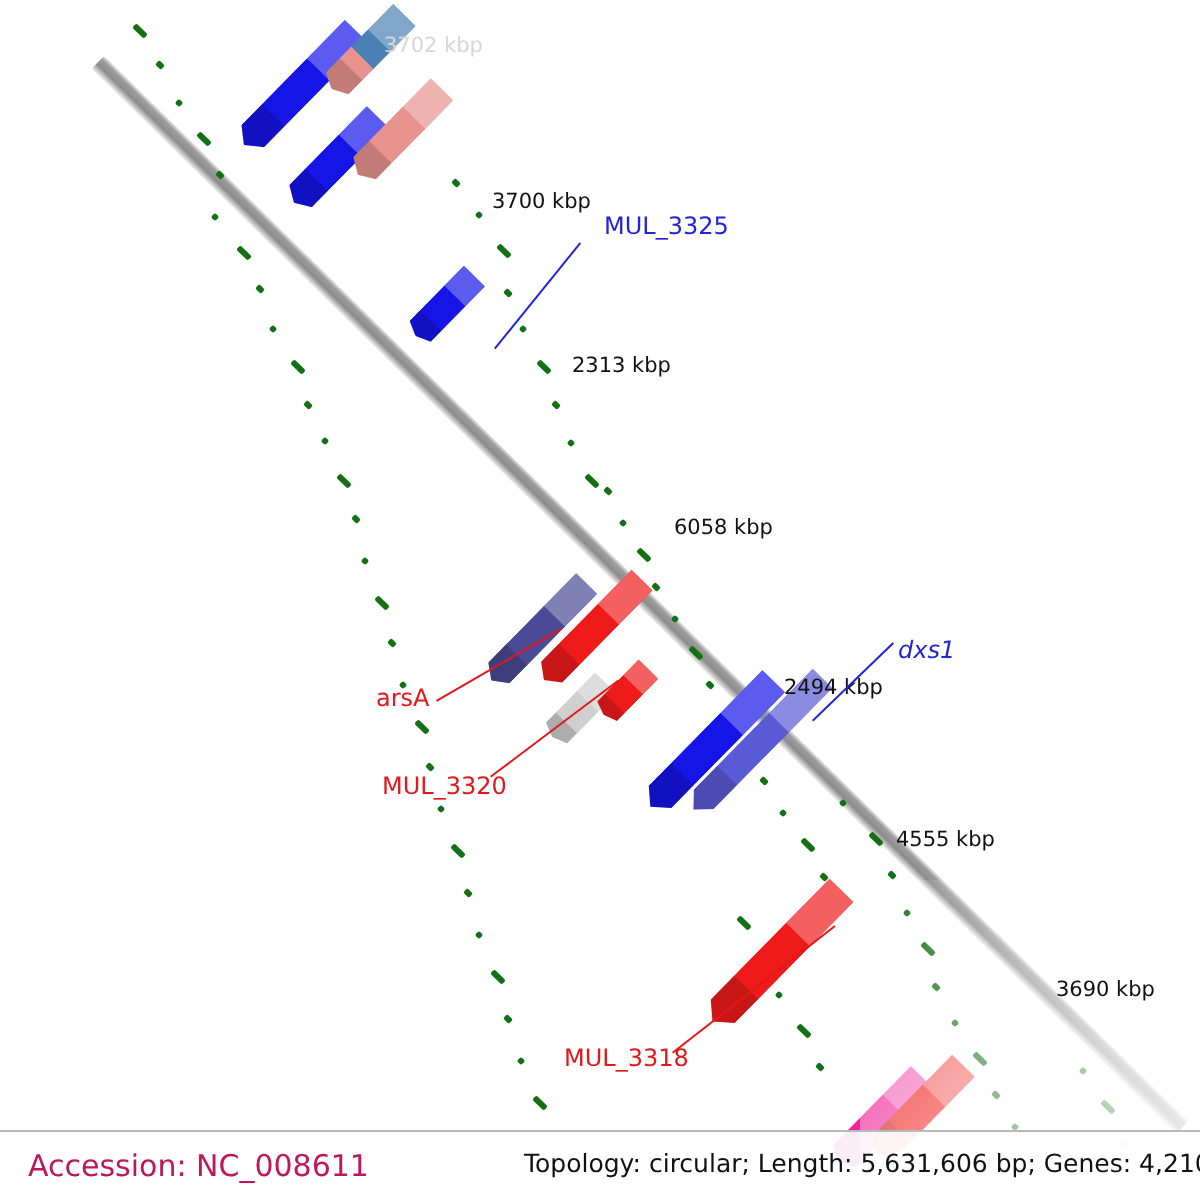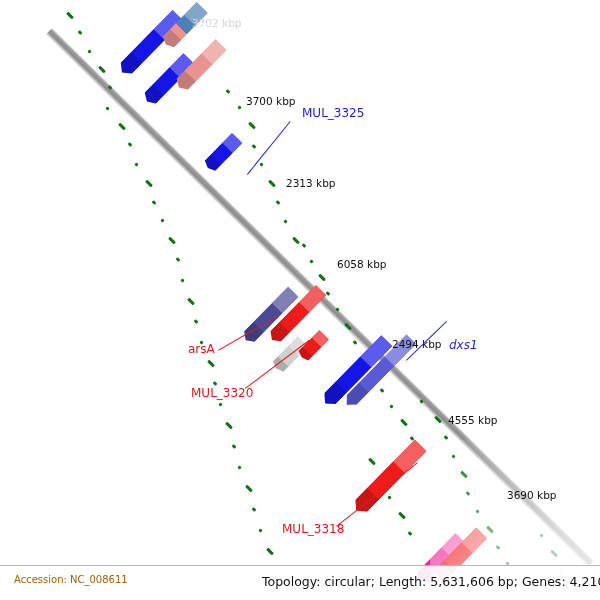--- a/index.html
+++ b/index.html
@@ -14,21 +14,21 @@
     background:rgba(255,255,255,0.88);
     padding:1px 5px;white-space:nowrap;letter-spacing:0.1px;
   }
 
   
   .statusbar{
     position:absolute;left:0;bottom:0;width:600px;height:34px;
     background:rgba(255,255,255,0.92);
     border-top:1px solid #b9b9b9;
   }
-  .status-left{position:absolute;left:14px;top:8px;font-size:10px;color:#a16207;white-space:nowrap;}
+  .status-left{position:absolute;left:14px;top:8px;font-size:15px;color:#be185d;white-space:nowrap;}
   .status-right{position:absolute;left:262px;top:8px;font-size:12.5px;color:#111;white-space:nowrap;}
 
   
   .axis{
     position:absolute;
     left:-60px;top:293px;
     width:760px;height:9px;
     transform:rotate(44.5deg);
     transform-origin:50% 50%;
     background:linear-gradient(to bottom,#e8e8e8 0%,#9d9d9d 22%,#8c8c8c 60%,#f2f2f2 100%);
@@ -58,21 +58,21 @@
   }
   .gene .sh{
     position:absolute;left:0;bottom:0;width:100%;height:26%;
     background:rgba(0,0,0,0.16);
   }
 
   
   .glabel{position:absolute;font-size:12px;white-space:nowrap;}
   .glabel.blue{color:#2026d8;}
   .glabel.red{color:#e2181b;}
-  .glabel.ital{font-style:italic;margin-top:20px;}
+  .glabel.ital{font-style:italic;}
   .leader{position:absolute;height:1px;transform-origin:0 0;}
   .leader.blue{background:#2026d8;}
   .leader.red{background:#e2181b;}
 
   .ticklabel{position:absolute;font-size:10.5px;color:#111;white-space:nowrap;}
   .ticklabel.ghost{color:#d6d6d6;}
 </style>
 </head>
 <body>
 
@@ -240,21 +240,21 @@
 
   <div class="axis-fade"></div>
 
   <div id="ruler-labels-layer">
       <div class="ticklabel ghost" style="left: 192px; top: 17px;">3702 kbp</div>
       <div class="ticklabel" style="left: 246px; top: 95px;">3700 kbp</div>
       <div class="ticklabel" style="left: 286px; top: 177px;">2313 kbp</div>
       <div class="ticklabel" style="left: 337px; top: 258px;">6058 kbp</div>
       <div class="ticklabel" style="left: 392px; top: 338px;">2494 kbp</div>
       <div class="ticklabel" style="left: 448px; top: 414px;">4555 kbp</div>
-      <div class="ticklabel" style="left: 507px; top: 489px;">3690 kbp</div>
+      <div class="ticklabel" style="left: 528px; top: 489px;">3690 kbp</div>
     </div>
 
   <div id="annotations-layer">
       <div class="leader blue" style="left: 247px; top: 174px; width: 68px; transform: rotate(-51deg);"></div>
       <div class="glabel blue" style="left: 302px; top: 106px;">MUL_3325</div>
       <div class="leader red" style="left: 218px; top: 350px; width: 72px; transform: rotate(-30deg);"></div>
       <div class="glabel red" style="left: 188px; top: 342px;">arsA</div>
       <div class="leader red" style="left: 245px; top: 388px; width: 80px; transform: rotate(-37deg);"></div>
       <div class="glabel red" style="left: 191px; top: 386px;">MUL_3320</div>
       <div class="leader blue" style="left: 406px; top: 360px; width: 56px; transform: rotate(-44deg);"></div>

